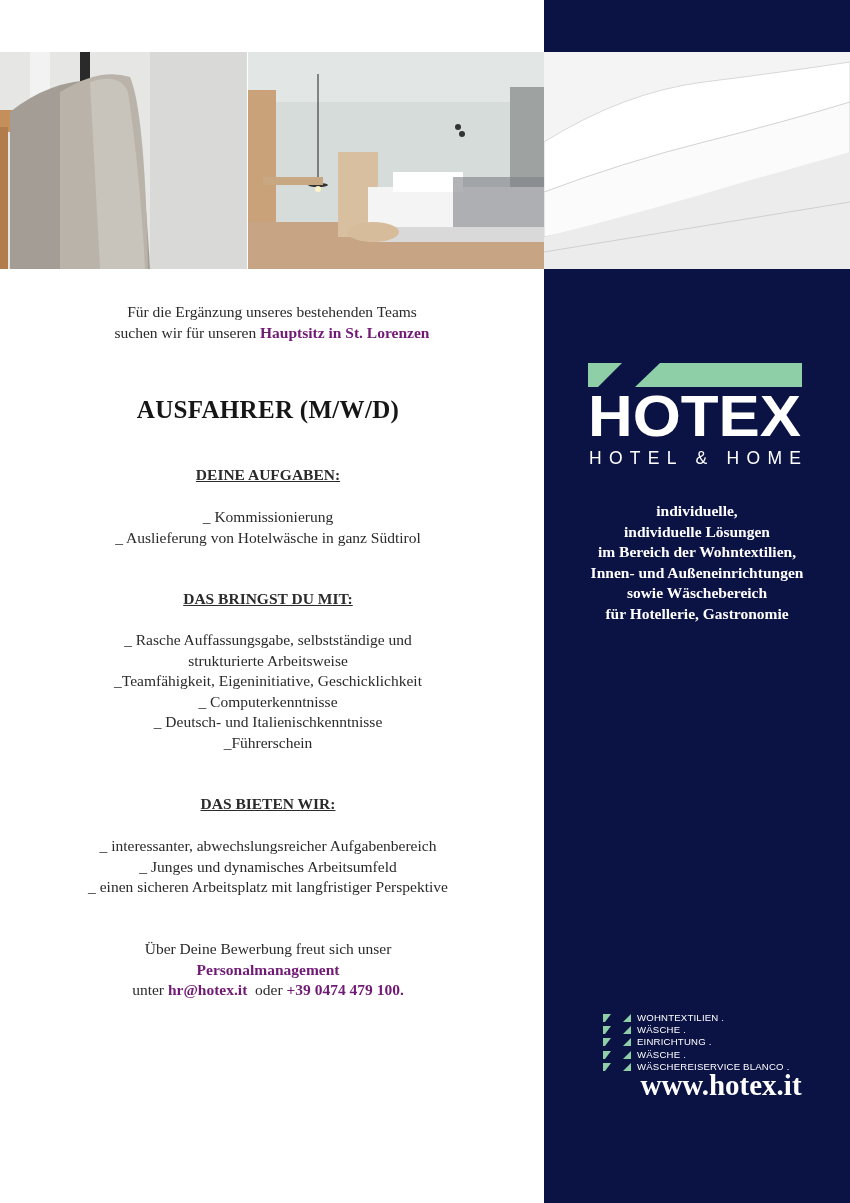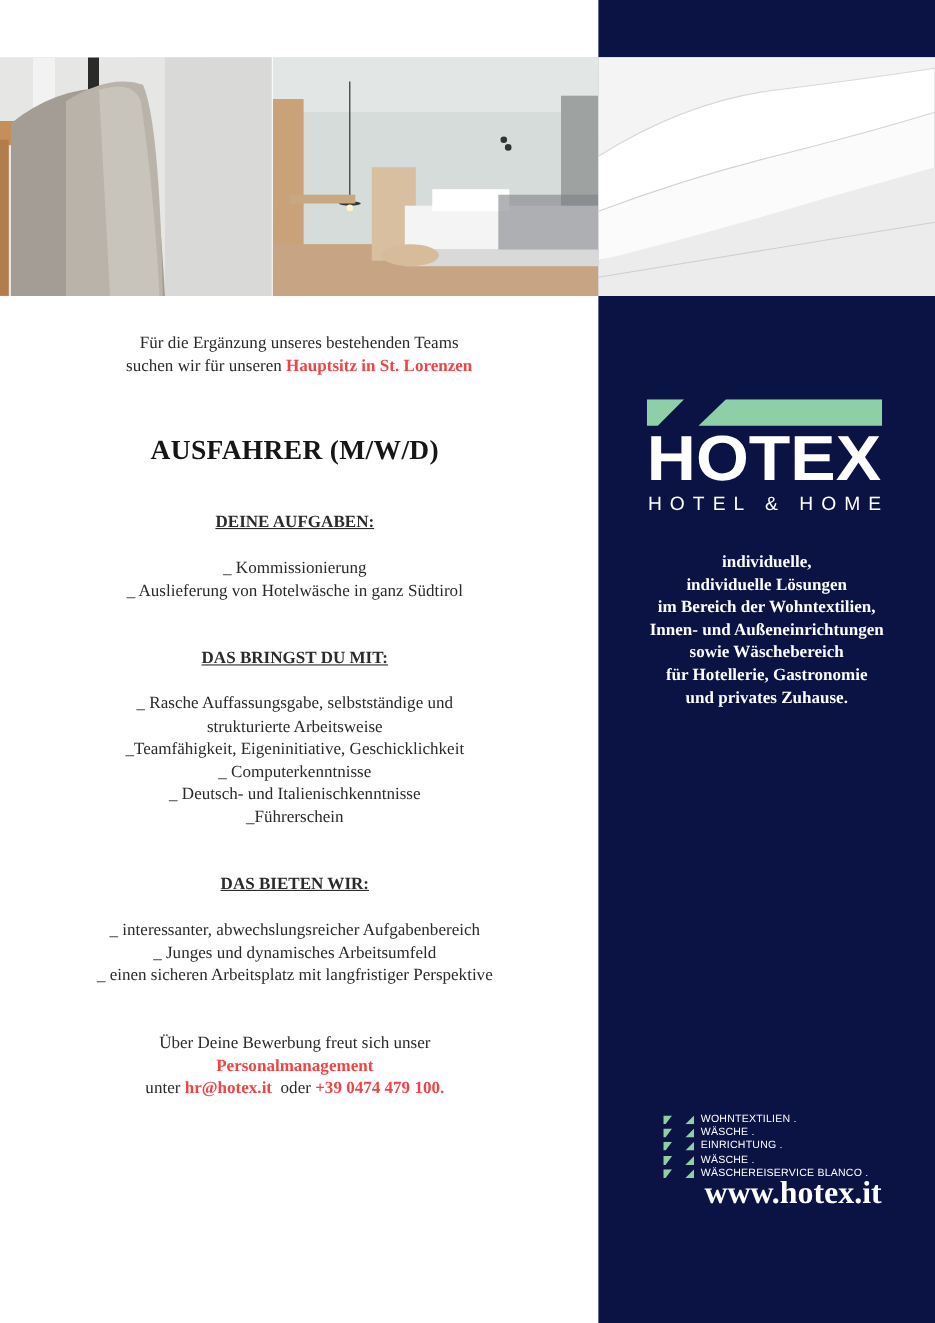--- a/index.html
+++ b/index.html
@@ -9,21 +9,21 @@
   .photo { position: absolute; top: 0; height: 217px; overflow: hidden; }
   .photo-1 { left: 0; width: 247px; background: linear-gradient(90deg, #e9e9e8 0%, #e9e9e8 30%, #dcdcdb 100%); }
   .photo-2 { left: 248px; width: 296px; background: linear-gradient(180deg, #dfe4e3 0%, #d6dcda 45%, #c9b8a4 80%, #b59a7c 100%); }
   .photo-3 { left: 544px; width: 306px; background: linear-gradient(160deg, #fbfbfb 0%, #f0f0f0 40%, #e2e2e2 100%); }
   .main { position: absolute; left: 0; top: 0; width: 544px; }
   .c { position: absolute; left: 0; width: 580px; text-align: center; }
   .intro { top: 301px; font-size: 15.5px; line-height: 21px; left: -18px; }
   .title { top: 396px; font-size: 25px; font-weight: bold; color: #161616; letter-spacing: 0.3px; left: -22px; }
   .heading { font-size: 15.5px; font-weight: bold; text-decoration: underline; color: #2b2b2b; left: -22px; }
   .list { font-size: 15.5px; line-height: 20.6px; left: -22px; }
-  .bold { font-weight: bold; color: #ef4444; }
+  .bold { font-weight: bold; color: #701a75; }
   .logo { position: absolute; left: 588px; top: 363px; width: 214px; }
   .tagline { position: absolute; left: 544px; width: 306px; top: 501px; text-align: center; color: #ffffff; font-weight: bold; font-size: 15.5px; line-height: 20.6px; }
   .cat-list { position: absolute; left: 603px; top: 992px; font-family: "Liberation Sans", sans-serif; color: #ffffff; font-size: 9.6px; line-height: 12.2px; letter-spacing: 0.2px; margin-top: 20px; }
   .cat-item { display: flex; align-items: center; height: 12.2px; }
   .cat-bullet { width: 28px; height: 8px; margin-right: 6px; }
   .website { position: absolute; left: 544px; width: 306px; top: 1069px; text-align: center; color: #ffffff; font-weight: bold; font-size: 29px; margin-left: 24px; }
 </style>
 </head>
 <body>
 
@@ -122,21 +122,20 @@
   </svg>
 </div>
 
 <div class="tagline">
   <div>individuelle,</div>
   <div>individuelle Lösungen</div>
   <div>im Bereich der Wohntextilien,</div>
   <div>Innen- und Außeneinrichtungen</div>
   <div>sowie Wäschebereich</div>
   <div>für Hotellerie, Gastronomie</div>
-  <div>und privates Zuhause.</div>
 </div>
 
 <div class="cat-list">
   <div class="cat-item">
     <svg class="cat-bullet" viewBox="0 0 28 8">
         <polygon points="0,0 8,0 2,8 0,8" fill="#8ecfa7"></polygon>
         <polygon points="20,8 28,0 28,8" fill="#8ecfa7"></polygon>
       </svg>
     <span>WOHNTEXTILIEN .</span>
   </div>

